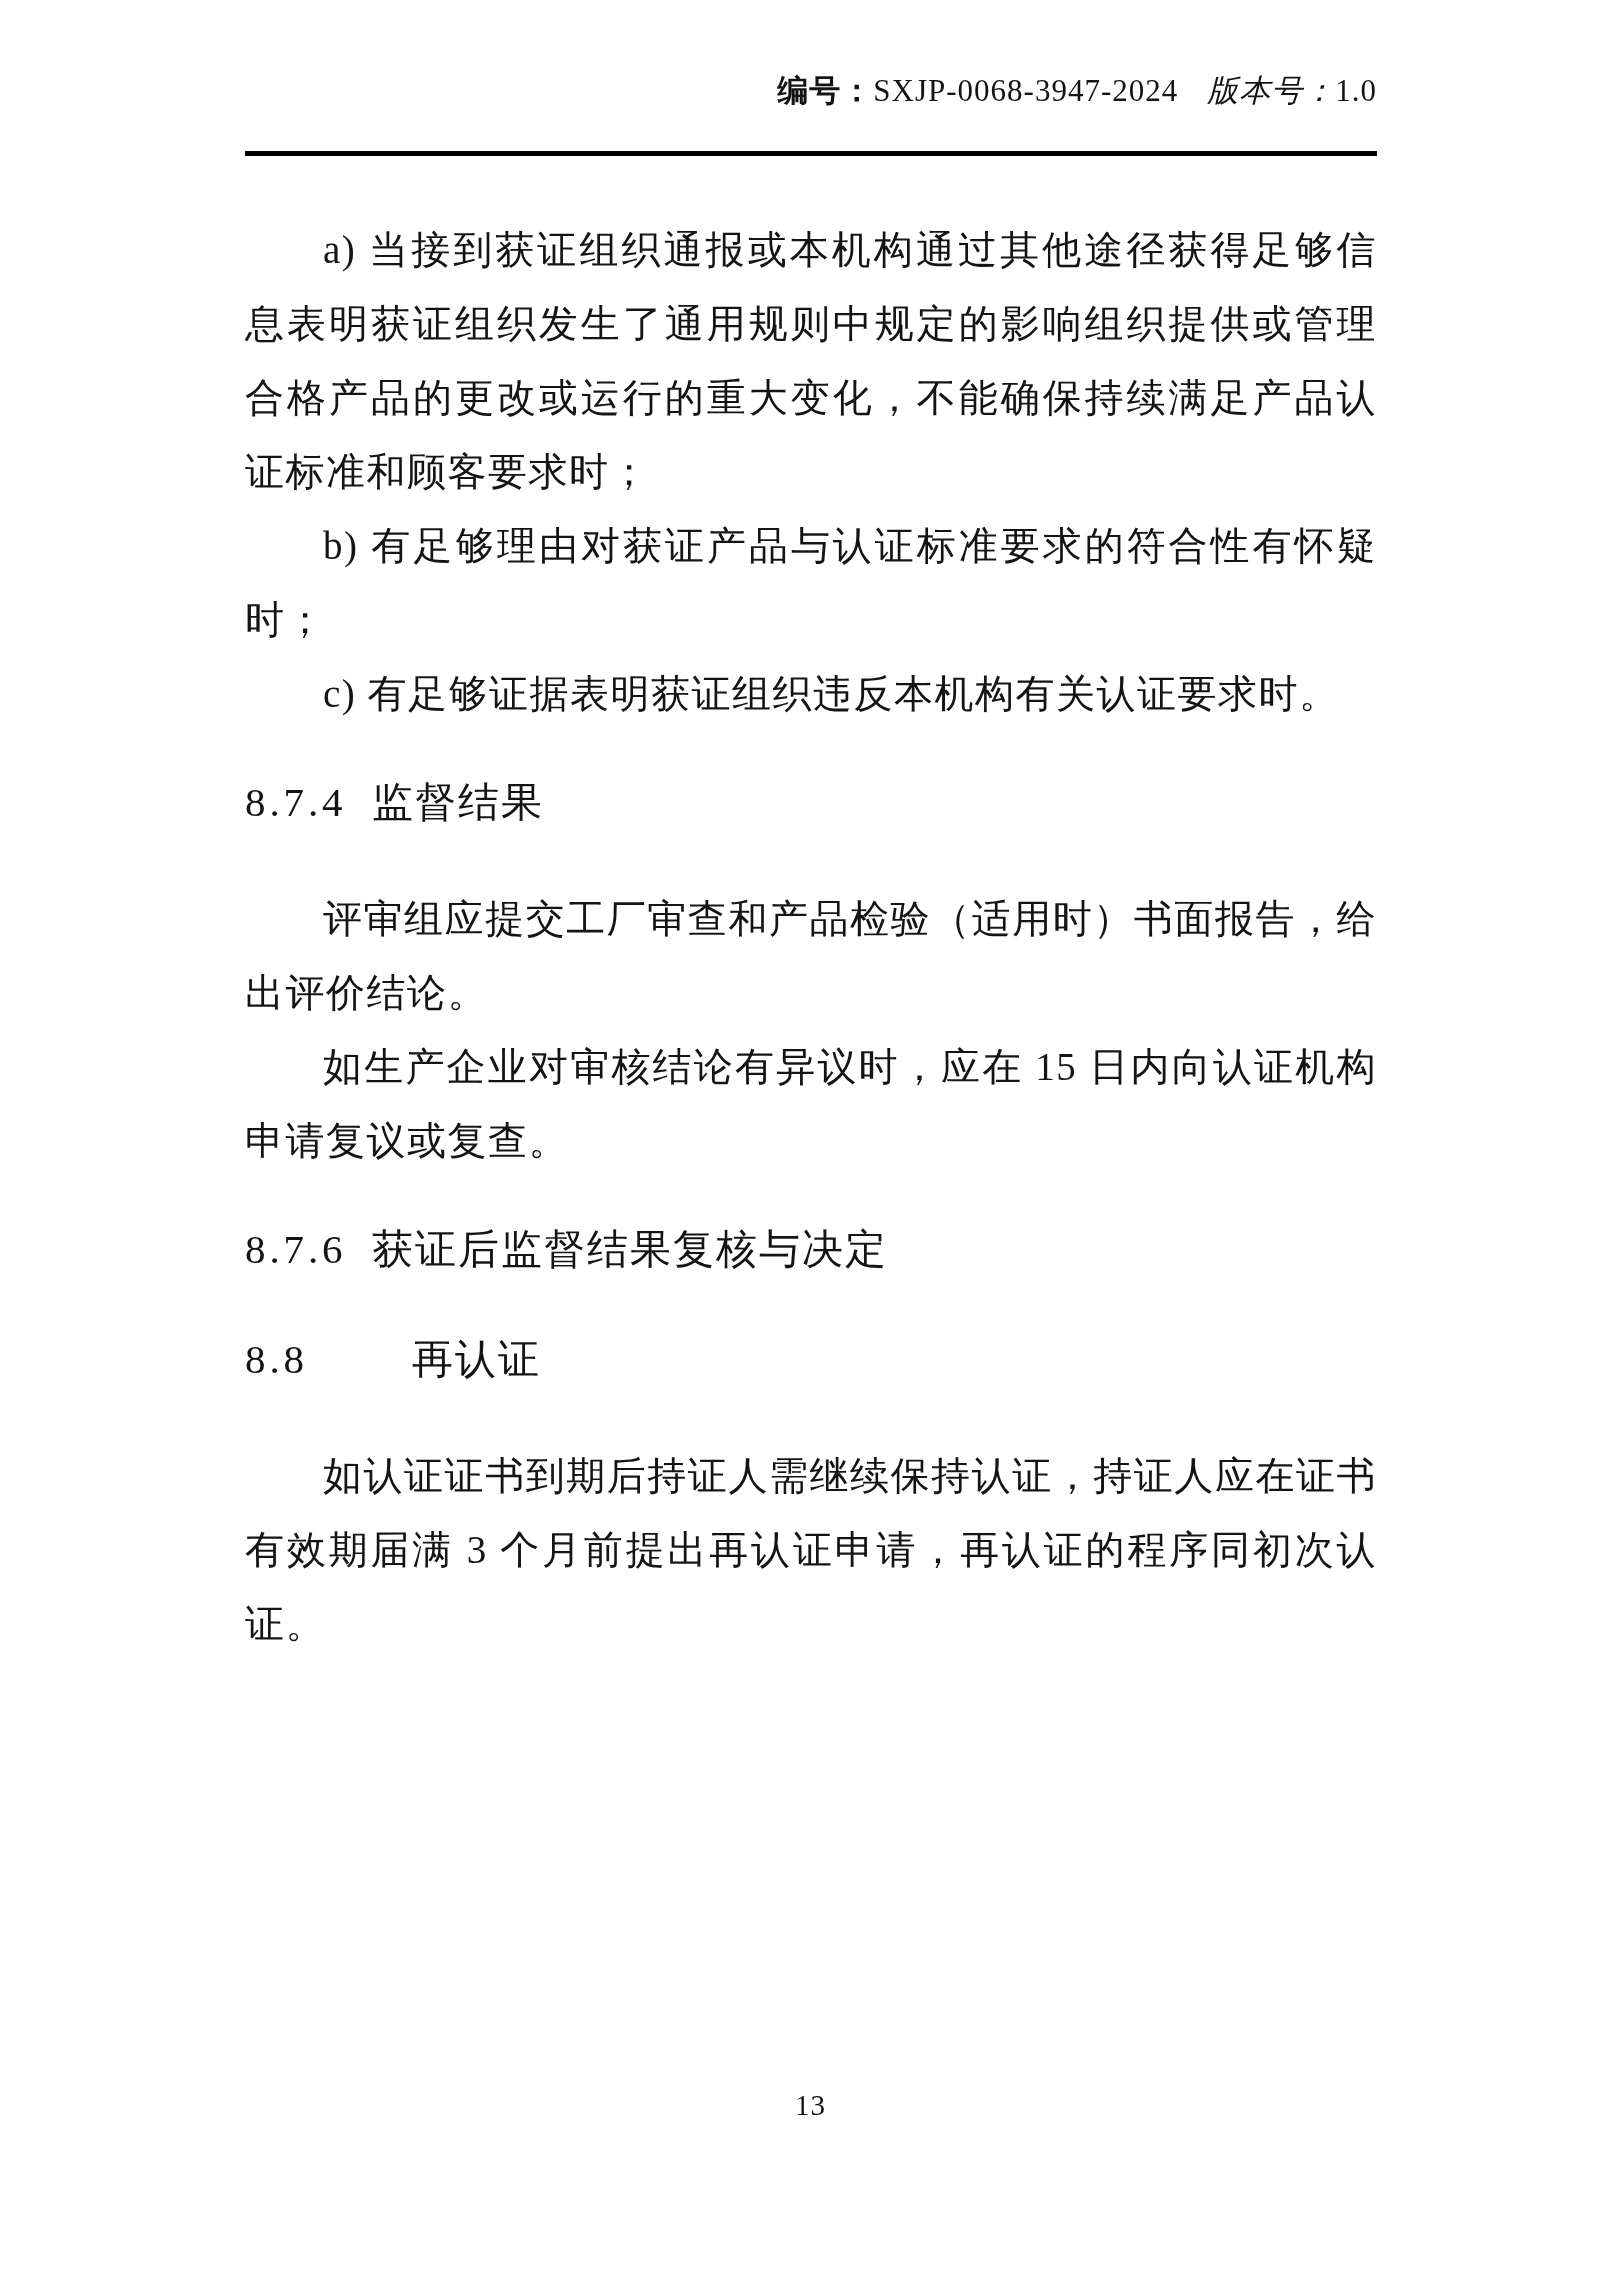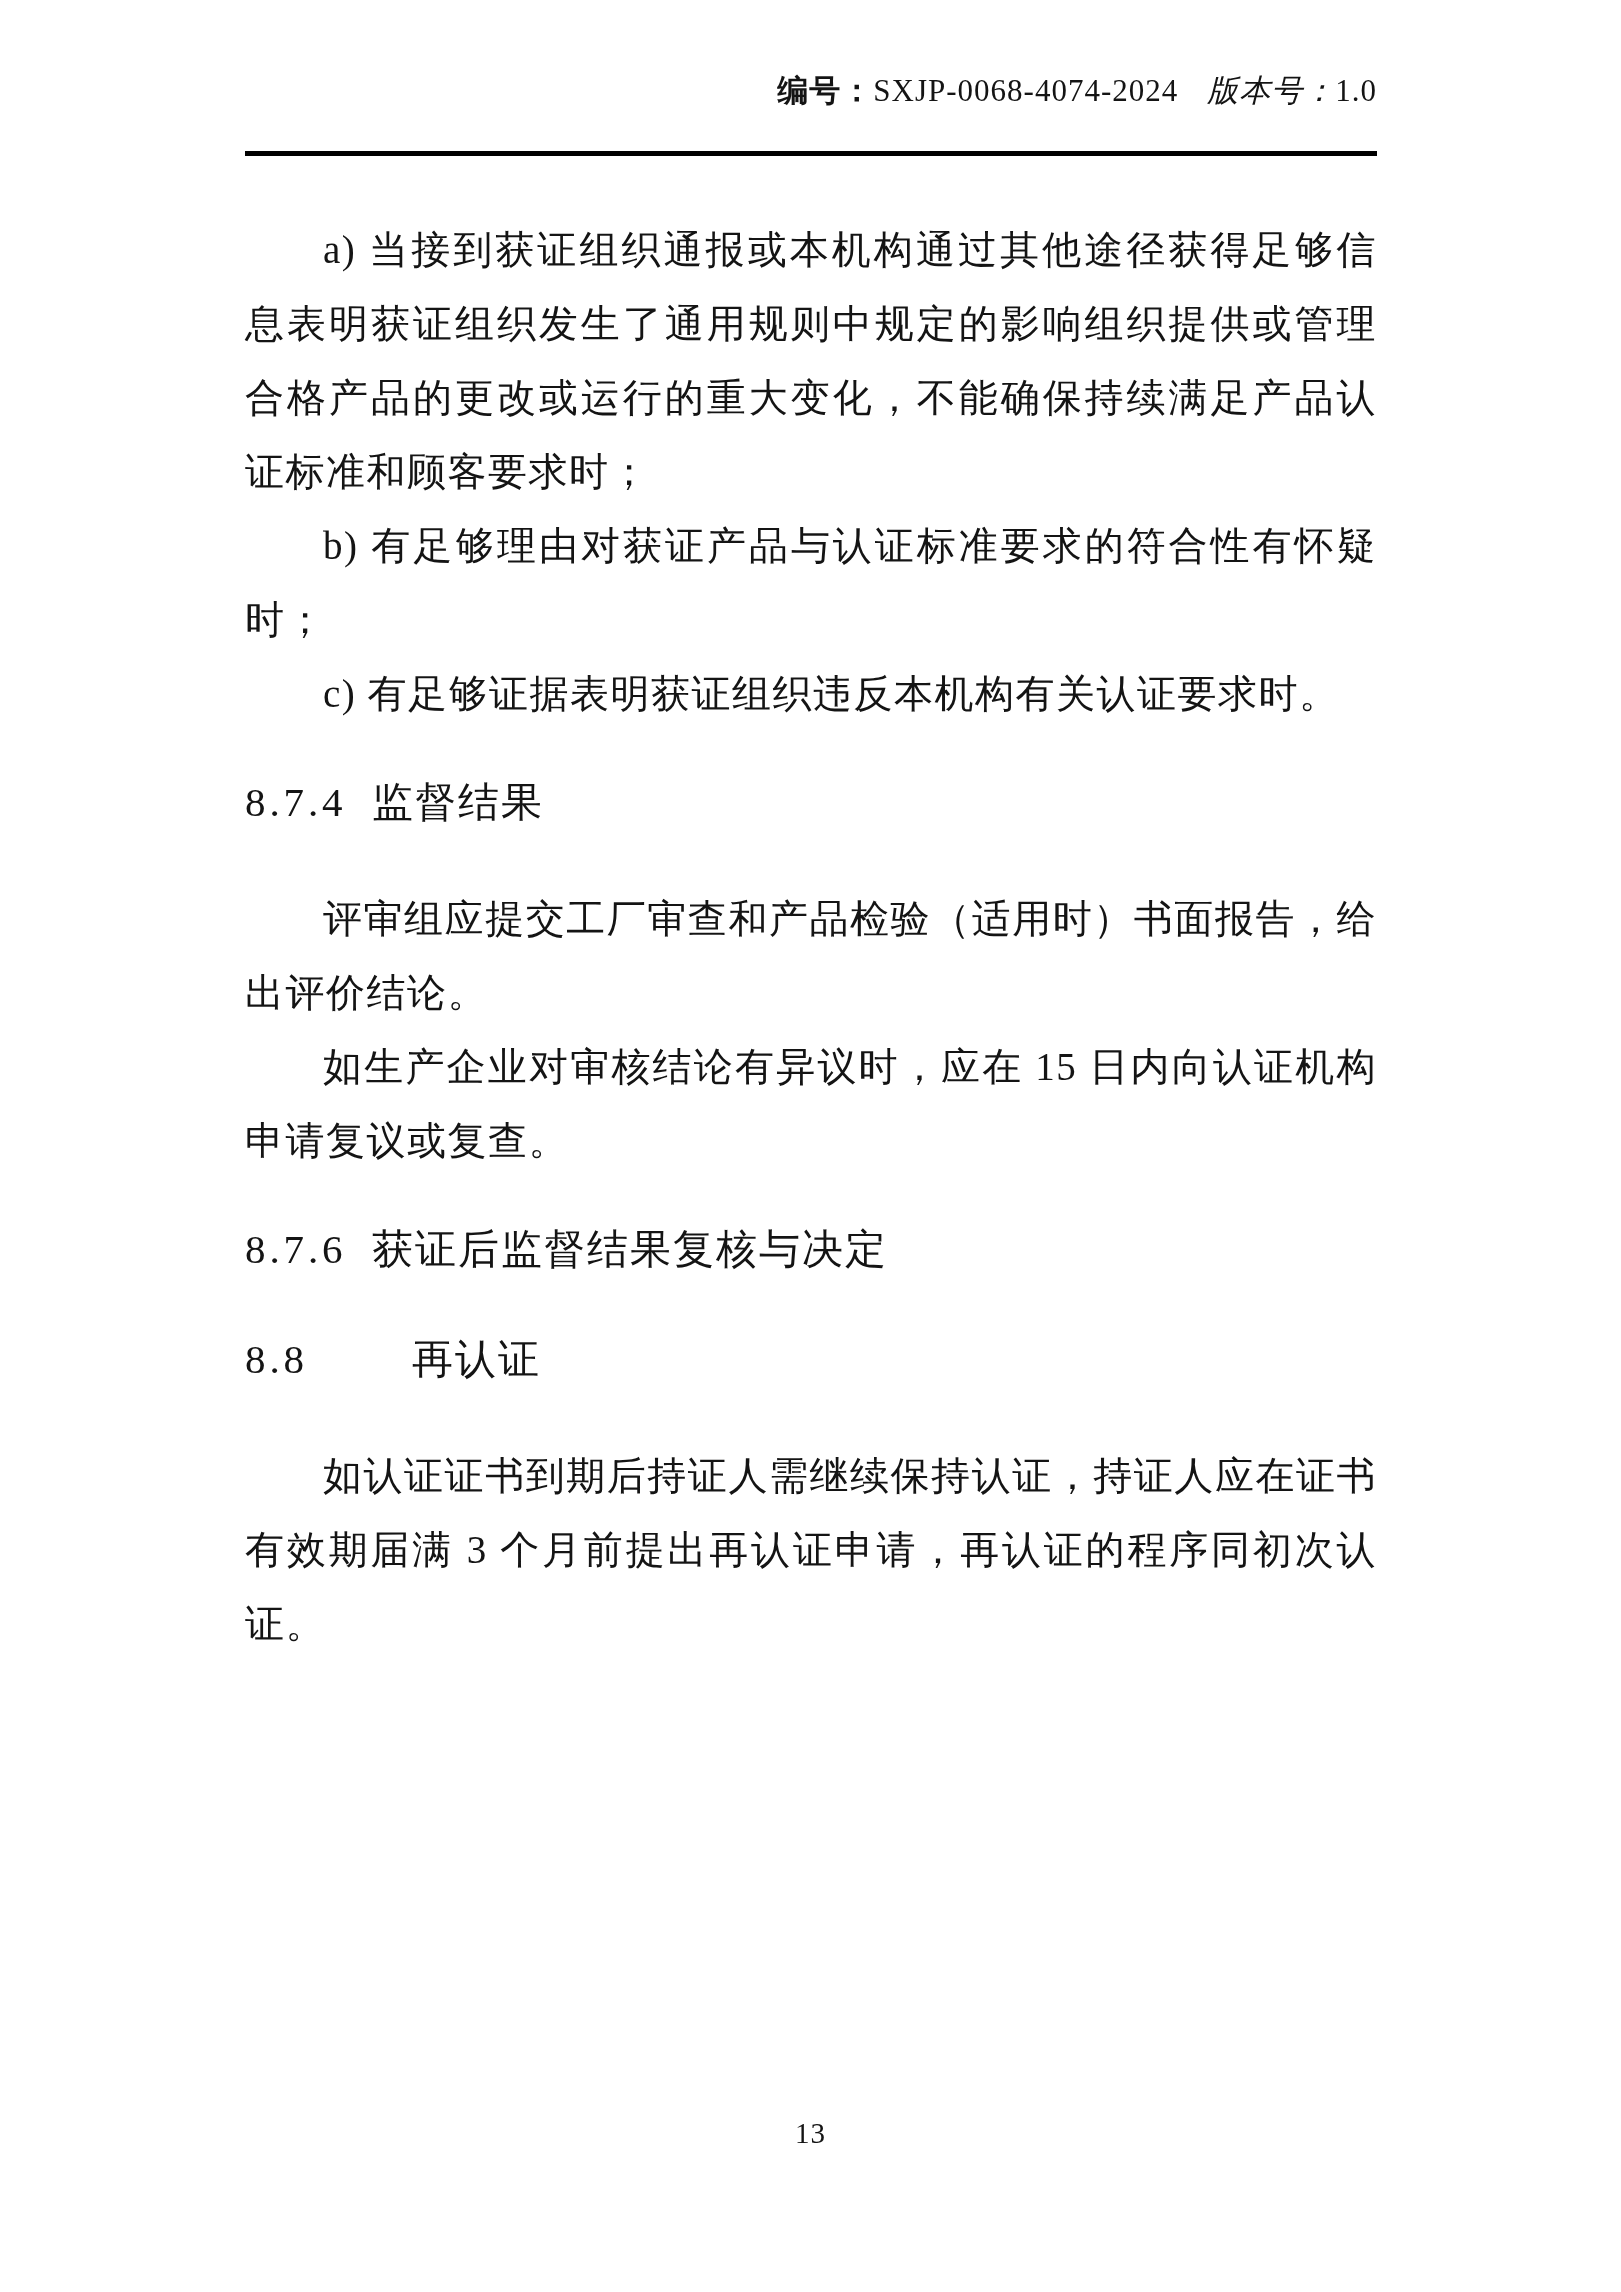--- a/index.html
+++ b/index.html
@@ -60,30 +60,29 @@
   
   .page-number {
     position:absolute;
     top:2088px;
     left:0;
     width:1621px;
     text-align:center;
     font-size:29px;
     line-height:35px;
     letter-spacing:1px;
-    margin-top:28px;
   }
 </style>
 </head>
 <body>
 
 <div class="page">
 
   <div class="doc-header">
-    <span class="hdr-label bolder">编号：</span><span class="hdr-value">SXJP-0068-4074-2024</span><span class="hdr-label version-label">版本号：</span><span class="hdr-value">1.0</span>
+    <span class="hdr-label bolder">编号：</span><span class="hdr-value">SXJP-0068-3947-2024</span><span class="hdr-label version-label">版本号：</span><span class="hdr-value">1.0</span>
   </div>
 
   <div class="header-rule"></div>
 
   <div class="content">
 
     <p>a) 当接到获证组织通报或本机构通过其他途径获得足够信息表明获证组织发生了通用规则中规定的影响组织提供或管理合格产品的更改或运行的重大变化，不能确保持续满足产品认证标准和顾客要求时；</p>
     <p>b) 有足够理由对获证产品与认证标准要求的符合性有怀疑时；</p>
     <p>c) 有足够证据表明获证组织违反本机构有关认证要求时。</p>
 

